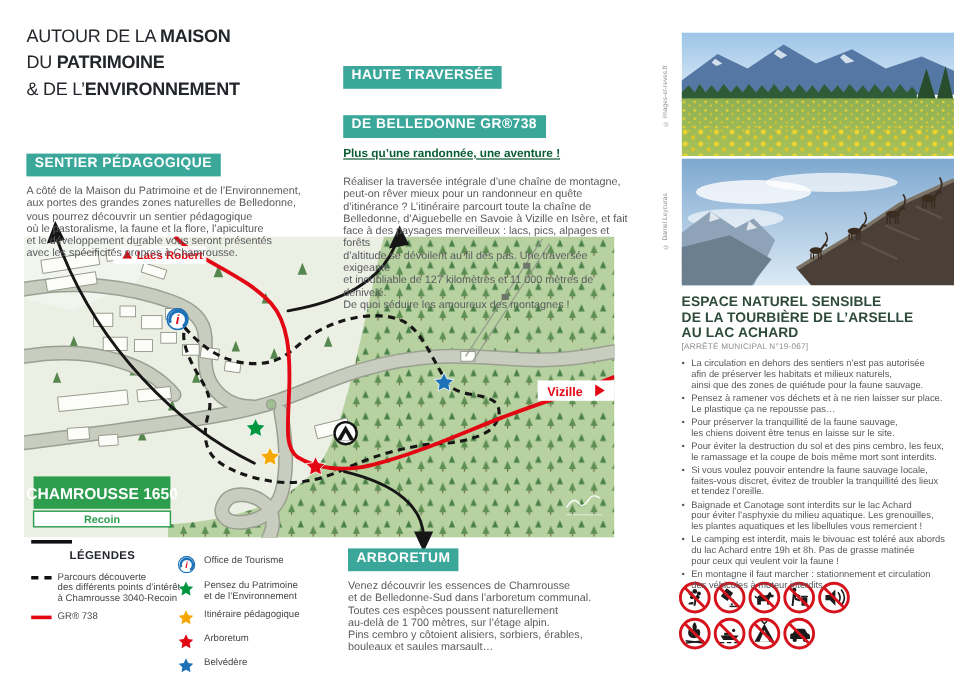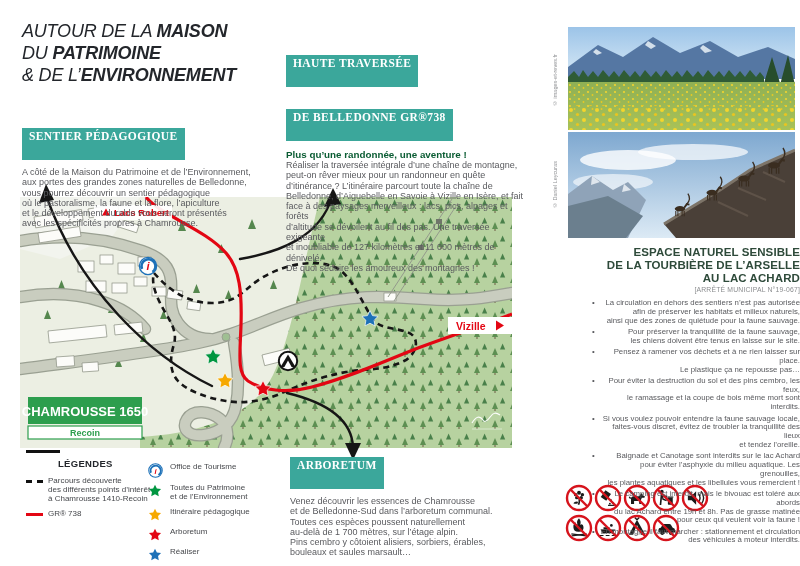--- a/index.html
+++ b/index.html
@@ -6,41 +6,41 @@
     --teal:#3BA79B; --title:#23262B; --body:#595A5E; --green_dark:#0A5C33;
     --espace_heading:#2E4A3A; --red:#E30613; --banner_green:#2D9E4E;
     --star_green:#009640; --star_yellow:#F6A800; --star_blue:#1D71B8;
     --prohibition_red:#D6131C; --muted:#8A8C8E; --ink:#161616;
   }
   html,body{margin:0;padding:0;background:#fff;}
   #page{position:relative;width:800px;height:566px;background:#fff;overflow:hidden;
         font-family:"Liberation Sans",sans-serif;}
   
   #title{position:absolute;left:22px;top:20px;width:260px;color:var(--title);
-         font-size:18px;line-height:22px;letter-spacing:-0.2px;font-style:italic;}
+         font-size:15px;line-height:22px;letter-spacing:-0.2px;}
   #title b{font-weight:700;}
   .teal-label{display:inline-block;background:var(--teal);color:#fff;font-weight:700;
-         font-size:11.5px;letter-spacing:.4px;padding:2px 7px 18px;white-space:nowrap;font-family:Liberation Serif, serif;}
+         font-size:11.5px;letter-spacing:.4px;padding:2px 7px 5px;white-space:nowrap;}
   .body-text{font-size:9px;line-height:10.3px;color:var(--body);white-space:pre-line;}
   #sentier{position:absolute;left:22px;top:94px;width:252px;margin-top:32px;}
   #sentier .body-text{margin-top:7px;}
   #haute{position:absolute;left:286px;top:53px;width:240px;}
   #haute .lbl2{margin-top:20px;}
-  .sub-green{font-size:9.8px;font-weight:700;color:var(--green_dark);margin:8px 0 0;}
+  .sub-green{font-size:9.8px;font-weight:700;color:var(--green_dark);margin:8px 0 12px;text-decoration:underline;}
   
   .photo{position:absolute;left:568px;width:227px;overflow:hidden;}
   .credit{position:absolute;left:552px;width:12px;font-size:5.5px;color:#909295;
           transform:rotate(180deg);writing-mode:vertical-rl;text-align:center;height:100px;}
-  #espace{position:absolute;left:568px;top:246px;width:232px;text-align:right;}
+  #espace{position:absolute;left:568px;top:246px;width:232px;}
   #espace h3{margin:0;font-size:11.5px;line-height:13px;color:var(--espace_heading);
              white-space:pre-line;letter-spacing:.1px;}
   #arrete{font-size:6.8px;color:var(--muted);margin-top:1px;letter-spacing:.2px;}
   #bullets{margin-top:6px;}
   .bullet{position:relative;padding-left:8px;font-size:7.8px;line-height:8.8px;
-          color:var(--body);white-space:pre-line;margin-bottom:2.5px;margin-left:24px;}
+          color:var(--body);white-space:pre-line;margin-bottom:2.5px;}
   .bullet::before{content:"•";position:absolute;left:0;top:0;color:var(--body);}
   .ban-rows{position:absolute;left:564px;top:483px;}
   .ban-row{display:flex;}
   .ban{width:30px;height:30px;margin-right:-1px;}
   .ban .bg{fill:#fff;} .ban .glyph{fill:#1B1B1B;}
   .ban .gs{fill:none;stroke:#1B1B1B;stroke-width:1.8;}
   .ban .ring{fill:none;stroke:var(--prohibition_red);stroke-width:3.2;}
   .ban .slash{stroke:var(--prohibition_red);stroke-width:3.2;}
   
   #legendes{position:absolute;left:26px;top:450px;width:256px;}
@@ -290,24 +290,24 @@
 
   <div id="espace" class="txtcol">
     <h3>ESPACE NATUREL SENSIBLE
 DE LA TOURBIÈRE DE L’ARSELLE
 AU LAC ACHARD</h3>
     <div id="arrete">[ARRÊTÉ MUNICIPAL N°19-067]</div>
     <div id="bullets">
       <div class="bullet">La circulation en dehors des sentiers n’est pas autorisée
 afin de préserver les habitats et milieux naturels,
 ainsi que des zones de quiétude pour la faune sauvage.</div>
+      <div class="bullet">Pensez à ramener vos déchets et à ne rien laisser sur place.
+Le plastique ça ne repousse pas…</div>
       <div class="bullet">Pour préserver la tranquillité de la faune sauvage,
 les chiens doivent être tenus en laisse sur le site.</div>
-      <div class="bullet">Pensez à ramener vos déchets et à ne rien laisser sur place.
-Le plastique ça ne repousse pas…</div>
       <div class="bullet">Pour éviter la destruction du sol et des pins cembro, les feux,
 le ramassage et la coupe de bois même mort sont interdits.</div>
       <div class="bullet">Si vous voulez pouvoir entendre la faune sauvage locale,
 faites-vous discret, évitez de troubler la tranquillité des lieux
 et tendez l’oreille.</div>
       <div class="bullet">Baignade et Canotage sont interdits sur le lac Achard
 pour éviter l’asphyxie du milieu aquatique. Les grenouilles,
 les plantes aquatiques et les libellules vous remercient !</div>
       <div class="bullet">Le camping est interdit, mais le bivouac est toléré aux abords
 du lac Achard entre 19h et 8h. Pas de grasse matinée
@@ -421,21 +421,21 @@
 
   <div id="legendes" class="txtcol">
     <div class="rule"></div>
     <h4>LÉGENDES</h4>
     <div class="lg-item">
       <span class="lg-ic">
           <span class="dash-swatch"></span>
         </span>
       <span class="lg-txt">Parcours découverte
 des différents points d’intérêt
-à Chamrousse 1410-Recoin</span>
+à Chamrousse 3040-Recoin</span>
     </div>
     <div class="lg-item">
       <span class="lg-ic">
           <span class="red-swatch"></span>
         </span>
       <span class="lg-txt">GR® 738</span>
     </div>
   </div>
 
   <div id="legend-right" class="txtcol">
@@ -448,21 +448,21 @@
           </svg>
       </span>
       <span class="lg-txt">Office de Tourisme</span>
     </div>
     <div class="lg-item">
       <span class="lg-ic">
         <svg width="14" height="14" viewBox="-11 -11 22 22">
             <polygon points="0,-10 2.9,-4 9.5,-3.1 4.8,1.5 5.9,8.1 0,5 -5.9,8.1 -4.8,1.5 -9.5,-3.1 -2.9,-4" style="fill:var(--star_green)"></polygon>
           </svg>
       </span>
-      <span class="lg-txt">Toutes du Patrimoine
+      <span class="lg-txt">Pensez du Patrimoine
 et de l’Environnement</span>
     </div>
     <div class="lg-item">
       <span class="lg-ic">
         <svg width="14" height="14" viewBox="-11 -11 22 22">
             <polygon points="0,-10 2.9,-4 9.5,-3.1 4.8,1.5 5.9,8.1 0,5 -5.9,8.1 -4.8,1.5 -9.5,-3.1 -2.9,-4" style="fill:var(--star_yellow)"></polygon>
           </svg>
       </span>
       <span class="lg-txt">Itinéraire pédagogique</span>
     </div>
@@ -473,21 +473,21 @@
           </svg>
       </span>
       <span class="lg-txt">Arboretum</span>
     </div>
     <div class="lg-item">
       <span class="lg-ic">
         <svg width="14" height="14" viewBox="-11 -11 22 22">
             <polygon points="0,-10 2.9,-4 9.5,-3.1 4.8,1.5 5.9,8.1 0,5 -5.9,8.1 -4.8,1.5 -9.5,-3.1 -2.9,-4" style="fill:var(--star_blue)"></polygon>
           </svg>
       </span>
-      <span class="lg-txt">Réaliser</span>
+      <span class="lg-txt">Belvédère</span>
     </div>
   </div>
 
   <div id="arboretum" class="txtcol">
     <span class="teal-label">ARBORETUM</span>
     <div class="body-text">Venez découvrir les essences de Chamrousse
 et de Belledonne-Sud dans l’arboretum communal.
 Toutes ces espèces poussent naturellement
 au-delà de 1 700 mètres, sur l’étage alpin.
 Pins cembro y côtoient alisiers, sorbiers, érables,

